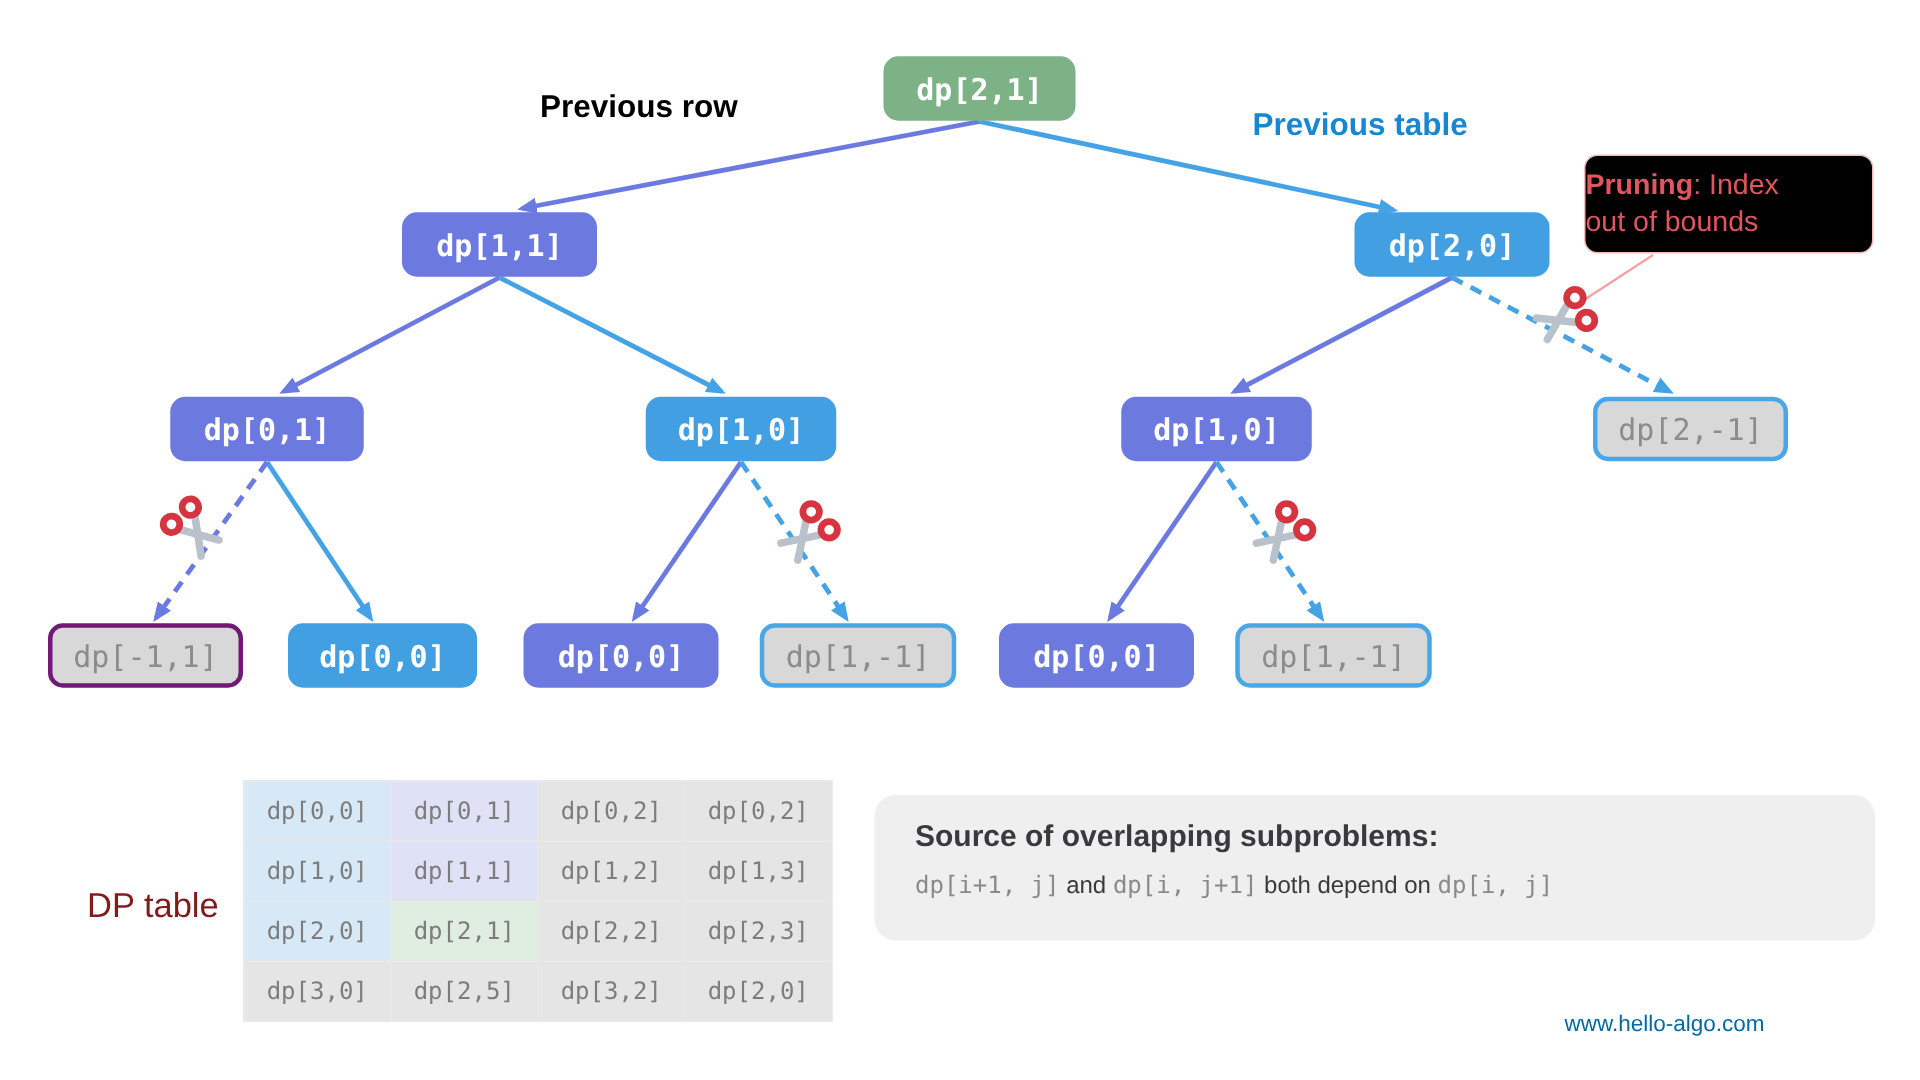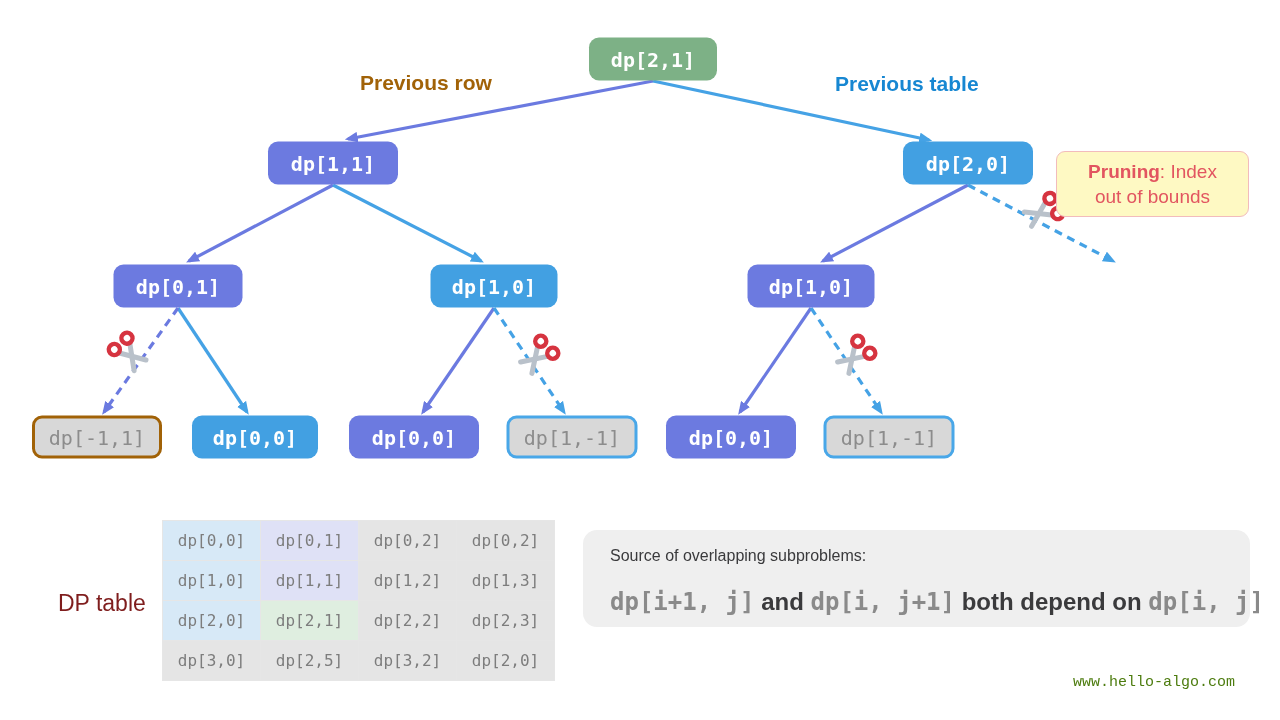--- a/index.html
+++ b/index.html
@@ -9,50 +9,50 @@
 
   .node{position:absolute;transform:translate(-50%,-50%);height:43px;border-radius:10px;
         display:flex;align-items:center;justify-content:center;
         font-family:"DejaVu Sans Mono",monospace;font-weight:bold;font-size:20px;color:#fff;
         box-sizing:border-box;white-space:nowrap;}
   .node.green{background:#7DB186;}
   .node.purple{background:#6C7AE0;}
   .node.blue{background:#42A0E2;}
   .node.pruned{background:#D8D8D8;color:#8C8C8C;font-weight:normal;}
   .node.pruned.border-blue{border:3px solid #49A7E8;}
-  .node.pruned.border-purple{border:3px solid #a16207;text-align:center;}
+  .node.pruned.border-purple{border:3px solid #701a75;text-align:center;}
 
   .tree-label{position:absolute;font-weight:bold;font-size:21px;white-space:nowrap;}
-  .label-row{color:#a16207;left:360px;top:71px;}
+  .label-row{color:#000000;left:360px;top:60px;}
   .label-col{color:#1787D2;left:835px;top:72px;}
 
   .callout{position:absolute;left:1056px;top:103px;width:193px;height:66px;
-           background:#fef9c3;border:1px solid #F2BCBC;border-radius:9px;
-           display:flex;flex-direction:column;align-items:center;justify-content:center;
-           font-size:19px;line-height:25px;color:#E25560;box-sizing:border-box;margin-top:48px;}
+           background:#000000;border:1px solid #F2BCBC;border-radius:9px;
+           display:flex;flex-direction:column;align-items:flex-start;justify-content:center;
+           font-size:19px;line-height:25px;color:#E25560;box-sizing:border-box;}
   .callout .t{font-weight:bold;}
 
   .dp-label{position:absolute;left:58px;top:590px;font-size:23px;color:#7f1d1d;}
 
   table.dp{position:absolute;left:162px;top:520px;border-collapse:collapse;}
   table.dp td{width:97px;height:39px;border:1px solid #e6e6e6;text-align:center;
               font-family:"DejaVu Sans Mono",monospace;font-size:16px;color:#7d7d7d;
               background:#e5e5e5;padding:0;}
   table.dp td.c-blue{background:#D7E9F7;}
   table.dp td.c-lav{background:#DFE1F6;}
   table.dp td.c-green{background:#DFEEE0;}
 
   .note{position:absolute;left:583px;top:530px;width:667px;height:97px;background:#EFEFEF;
         border-radius:14px;box-sizing:border-box;padding:17px 27px;color:#3A3A3C;}
-  .note .l1{font-size:16px;}
-  .note .l2{font-size:24px;margin-top:23px;white-space:nowrap;font-weight:bold;}
+  .note .l1{font-size:20px;font-weight:bold;}
+  .note .l2{font-size:16px;margin-top:10px;white-space:nowrap;}
   .note .code{font-family:"DejaVu Sans Mono",monospace;color:#8A8A8A;}
 
-  .watermark{position:absolute;left:1073px;top:674px;font-family:Liberation Mono, monospace;
-             font-size:15px;color:#4d7c0f;}
+  .watermark{position:absolute;left:1043px;top:674px;font-family:Liberation Sans, sans-serif;
+             font-size:15px;color:#0369a1;}
 </style>
 </head>
 <body>
 
 <div id="canvas">
 
   <svg id="edges" width="1280" height="720" viewBox="0 0 1280 720">
     <defs>
       <marker id="ap" viewBox="0 0 12 10" refX="9" refY="5" markerWidth="13" markerHeight="11" orient="auto" markerUnits="userSpaceOnUse">
         <path d="M0,0 L12,5 L0,10 Z" fill="#6B7AE0"></path>
@@ -106,20 +106,21 @@
 
   <div class="tree-label label-row">Previous row</div>
   <div class="tree-label label-col">Previous table</div>
 
   <div class="node green" style="left:653px;top:59px;width:128px;">dp[2,1]</div>
   <div class="node purple" style="left:333px;top:163px;width:130px;">dp[1,1]</div>
   <div class="node blue" style="left:968px;top:163px;width:130px;">dp[2,0]</div>
   <div class="node purple" style="left:178px;top:286px;width:129px;">dp[0,1]</div>
   <div class="node blue" style="left:494px;top:286px;width:127px;">dp[1,0]</div>
   <div class="node purple" style="left:811px;top:286px;width:127px;">dp[1,0]</div>
+  <div class="node pruned border-blue" style="left:1127px;top:286px;width:130px;">dp[2,-1]</div>
   <div class="node pruned border-purple" style="left:97px;top:437px;width:130px;">dp[-1,1]</div>
   <div class="node blue" style="left:255px;top:437px;width:126px;">dp[0,0]</div>
   <div class="node purple" style="left:414px;top:437px;width:130px;">dp[0,0]</div>
   <div class="node pruned border-blue" style="left:572px;top:437px;width:131px;">dp[1,-1]</div>
   <div class="node purple" style="left:731px;top:437px;width:130px;">dp[0,0]</div>
   <div class="node pruned border-blue" style="left:889px;top:437px;width:131px;">dp[1,-1]</div>
 
   <div class="callout">
     <div><span class="t">Pruning</span><span>: Index</span></div>
     <div>out of bounds</div>

